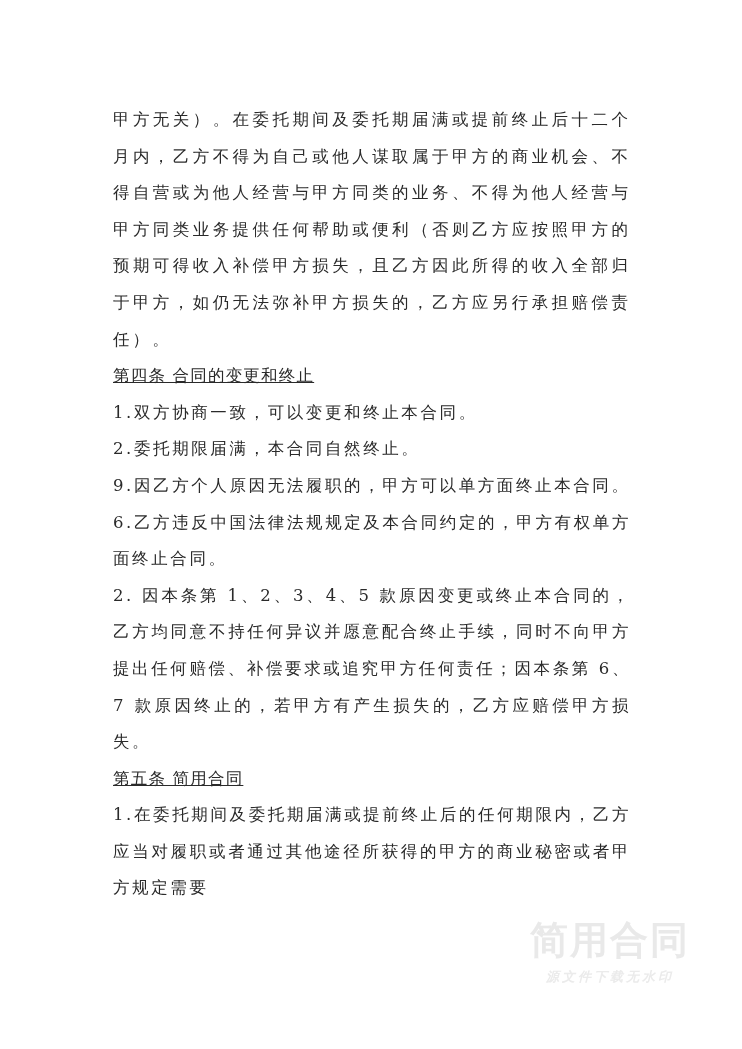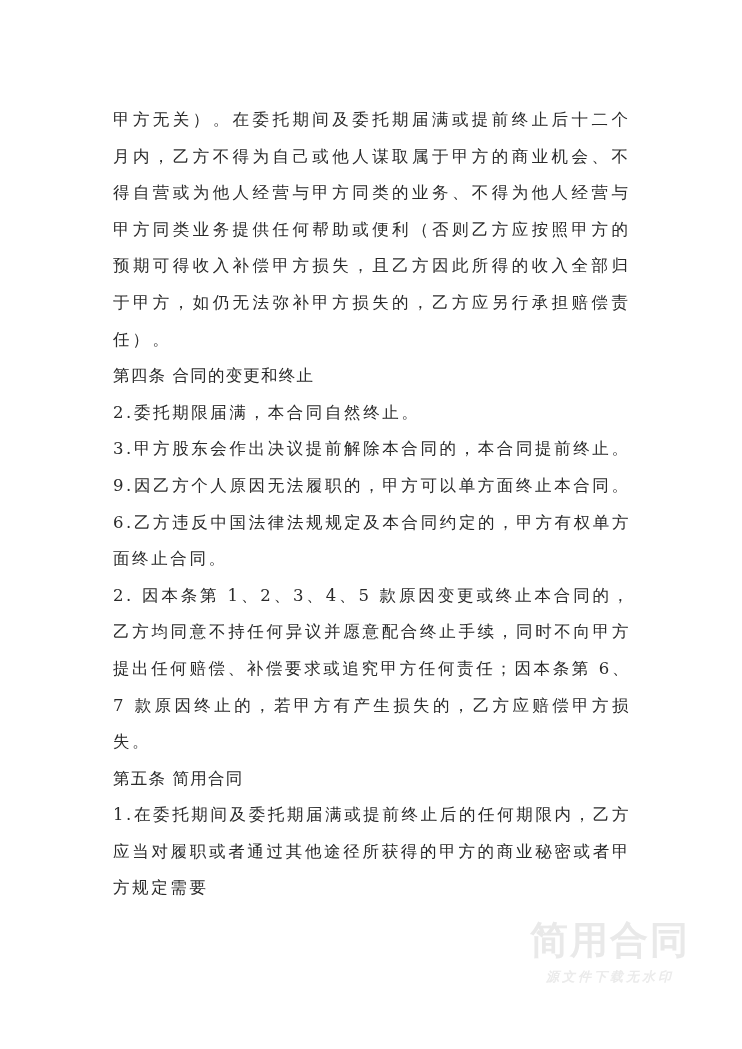--- a/index.html
+++ b/index.html
@@ -34,20 +34,21 @@
       line-height: 36.6px;
       margin: 0;
       letter-spacing: 3.1px;
       text-align: justify;
       text-align-last: left;
       word-break: break-all;
       white-space: normal;
     }
     .para.heading {
       letter-spacing: 1.2px;
+      text-decoration: underline;
     }
     .para.numbered {
       letter-spacing: 2.6px;
     }
     .watermark {
       position: absolute;
       left: 510px;
       top: 918px;
       width: 200px;
       pointer-events: none;
@@ -72,22 +73,22 @@
       margin-top: 2px;
     }
   </style>
 </head>
 <body>
 
 <div class="page">
   <div class="content">
     <p class="para">甲方无关）。在委托期间及委托期届满或提前终止后十二个月内，乙方不得为自己或他人谋取属于甲方的商业机会、不得自营或为他人经营与甲方同类的业务、不得为他人经营与甲方同类业务提供任何帮助或便利（否则乙方应按照甲方的预期可得收入补偿甲方损失，且乙方因此所得的收入全部归于甲方，如仍无法弥补甲方损失的，乙方应另行承担赔偿责任）。</p>
     <p class="para heading">第四条 合同的变更和终止</p>
+    <p class="para numbered">1.双方协商一致，可以变更和终止本合同。</p>
     <p class="para numbered">2.委托期限届满，本合同自然终止。</p>
-    <p class="para numbered">3.甲方股东会作出决议提前解除本合同的，本合同提前终止。</p>
     <p class="para numbered">9.因乙方个人原因无法履职的，甲方可以单方面终止本合同。</p>
     <p class="para numbered">6.乙方违反中国法律法规规定及本合同约定的，甲方有权单方面终止合同。</p>
     <p class="para numbered">2. 因本条第 1、2、3、4、5 款原因变更或终止本合同的，乙方均同意不持任何异议并愿意配合终止手续，同时不向甲方提出任何赔偿、补偿要求或追究甲方任何责任；因本条第 6、7 款原因终止的，若甲方有产生损失的，乙方应赔偿甲方损失。</p>
     <p class="para heading">第五条 简用合同</p>
     <p class="para numbered">1.在委托期间及委托期届满或提前终止后的任何期限内，乙方应当对履职或者通过其他途径所获得的甲方的商业秘密或者甲方规定需要</p>
   </div>
 
   <div class="watermark">
     <div class="wm-main">简用合同</div>
     <div class="wm-sub">源文件下载无水印</div>

